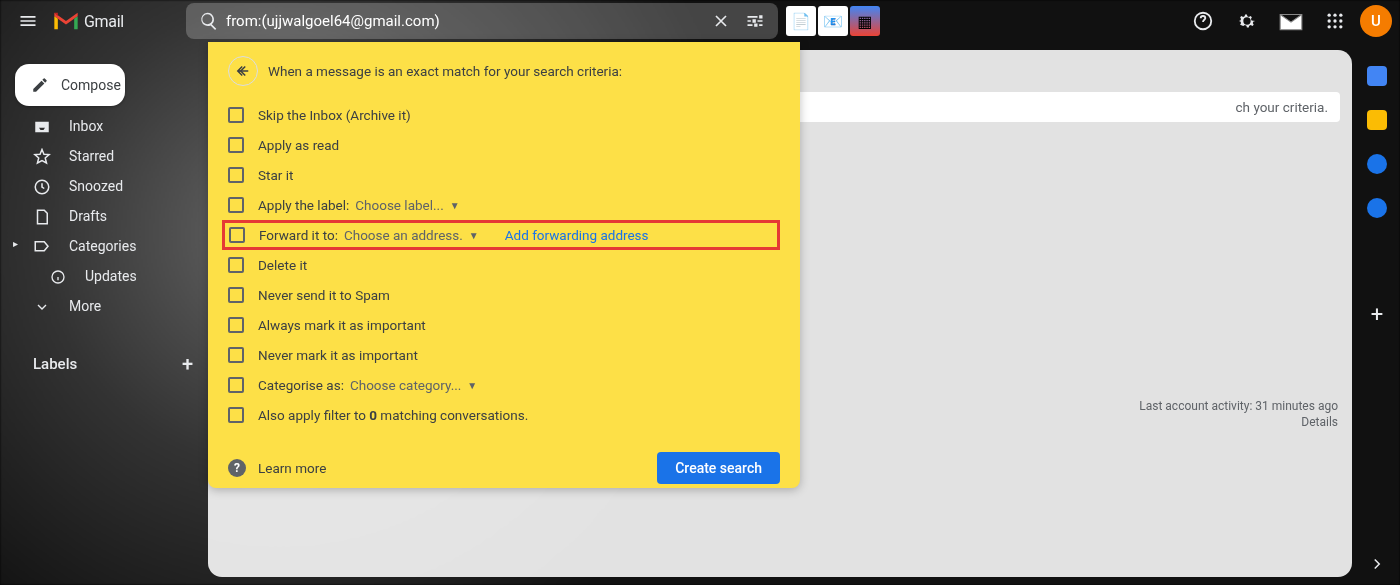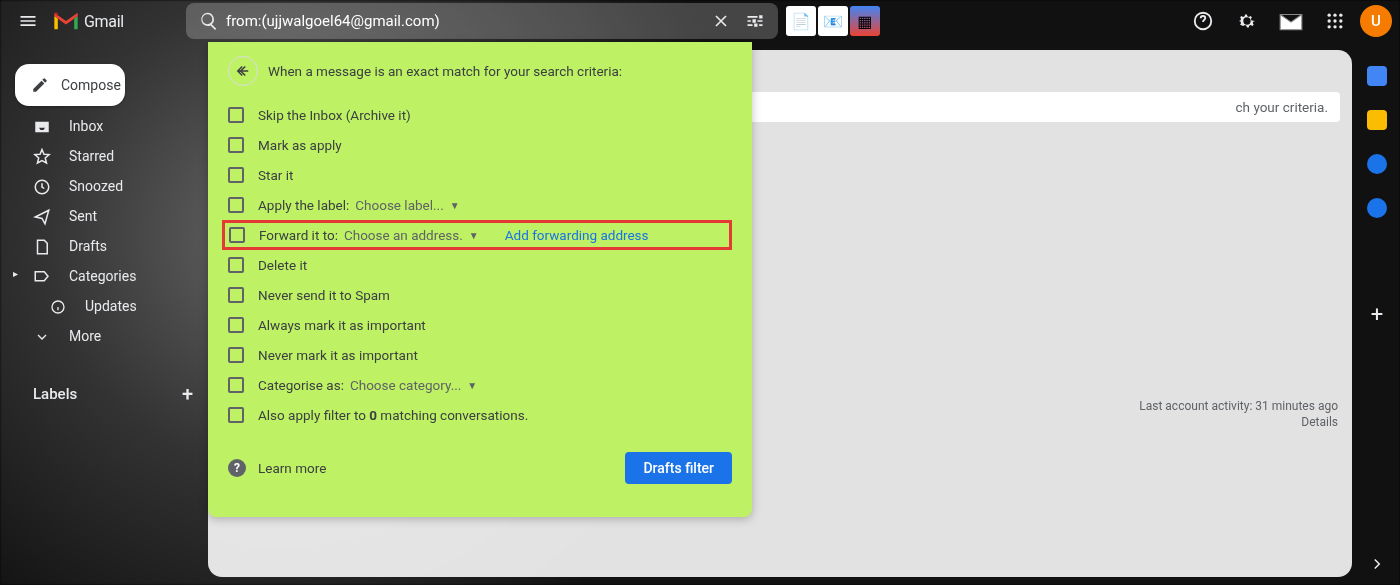--- a/index.html
+++ b/index.html
@@ -50,21 +50,21 @@
 .footer-info .right { text-align:right;}
 .footer-info .right div:last-child { margin-top:2px;}
 
 
 .right-rail { position:absolute; right:0; top:50px; bottom:0; width:46px; display:flex; flex-direction:column; align-items:center; gap:24px; padding-top:16px; z-index:3;}
 .rail-ic { width:20px; height:20px; border-radius:4px;}
 .rail-plus { margin-top:60px; color:#e8eaed; font-size:22px; cursor:pointer;}
 .rail-chev { position:absolute; bottom:12px; color:#e8eaed;}
 
 
-.filter-dialog { position:absolute; left:208px; top:42px; width:544px; background:#bef264; border-radius:0 0 8px 8px; box-shadow:0 2px 10px rgba(0,0,0,.25); z-index:10; padding:14px 20px 33px;}
+.filter-dialog { position:absolute; left:208px; top:42px; width:592px; background:#fde047; border-radius:0 0 8px 8px; box-shadow:0 2px 10px rgba(0,0,0,.25); z-index:10; padding:14px 20px 4px;}
 .fd-header { display:flex; align-items:center; gap:10px; margin-bottom:14px;}
 .back-btn { width:30px; height:30px; border-radius:50%; border:1px solid #dadce0; display:flex; align-items:center; justify-content:center; color:#3c4043; cursor:pointer;}
 .fd-title { font-size:13.5px; color:#3c4043;}
 .fd-row { display:flex; align-items:center; height:30px; font-size:13.5px; color:#3c4043;}
 .fd-row .cb { width:16px; height:16px; border:2px solid #5f6368; border-radius:2px; margin-right:14px; flex-shrink:0; cursor:pointer;}
 .fd-row .label-sel { color:#5f6368; margin-left:6px; display:flex; align-items:center; gap:6px;}
 .fd-row .caret { font-size:10px; color:#5f6368;}
 .fd-row .link { color:#1a73e8; margin-left:26px; cursor:pointer;}
 .highlight-box { border:3px solid #e53935; padding:2px 4px; margin-left:-6px;}
 .fd-footer { display:flex; align-items:center; justify-content:space-between; margin-top:22px;}
@@ -182,28 +182,20 @@
           <svg width="18" height="18" viewBox="0 0 24 24" fill="none" stroke="currentColor" stroke-width="2">
             <circle cx="12" cy="12" r="9"></circle>
             <path d="M12 7v5l3 2"></path>
           </svg>
         </span>
       <span>Snoozed</span>
     </li>
     <li class="nav-item">
       <span class="nic">
           <svg width="18" height="18" viewBox="0 0 24 24" fill="none" stroke="currentColor" stroke-width="2">
-            <path d="M3 12l18-9-5 18-4-7z"></path>
-          </svg>
-        </span>
-      <span>Sent</span>
-    </li>
-    <li class="nav-item">
-      <span class="nic">
-          <svg width="18" height="18" viewBox="0 0 24 24" fill="none" stroke="currentColor" stroke-width="2">
             <path d="M6 3h9l4 4v14H6z"></path>
           </svg>
         </span>
       <span>Drafts</span>
     </li>
     <li class="nav-item" style="position:relative;">
       <span class="cat-caret">▸</span>
       <span class="nic">
           <svg width="18" height="18" viewBox="0 0 24 24" fill="none" stroke="currentColor" stroke-width="2">
             <path d="M3 5h12l5 6-5 6H3z"></path>
@@ -271,21 +263,21 @@
     </div>
     <div class="fd-title">When a message is an exact match for your search criteria:</div>
   </div>
 
   <div class="fd-row">
     <div class="cb"></div>
     <span>Skip the Inbox (Archive it)</span>
   </div>
   <div class="fd-row">
     <div class="cb"></div>
-    <span>Mark as apply</span>
+    <span>Apply as read</span>
   </div>
   <div class="fd-row">
     <div class="cb"></div>
     <span>Star it</span>
   </div>
   <div class="fd-row">
     <div class="cb"></div>
     <span>Apply the label:</span>
     <span class="label-sel">
       <span>Choose label...</span>
@@ -332,15 +324,15 @@
     <span>
       <span>Also apply filter to </span><b>0</b><span> matching conversations.</span>
     </span>
   </div>
 
   <div class="fd-footer">
     <div class="learn-more">
       <div class="help-ic">?</div>
       <span>Learn more</span>
     </div>
-    <button class="create-btn">Drafts filter</button>
+    <button class="create-btn">Create search</button>
   </div>
 </div>
 
 </body></html>

